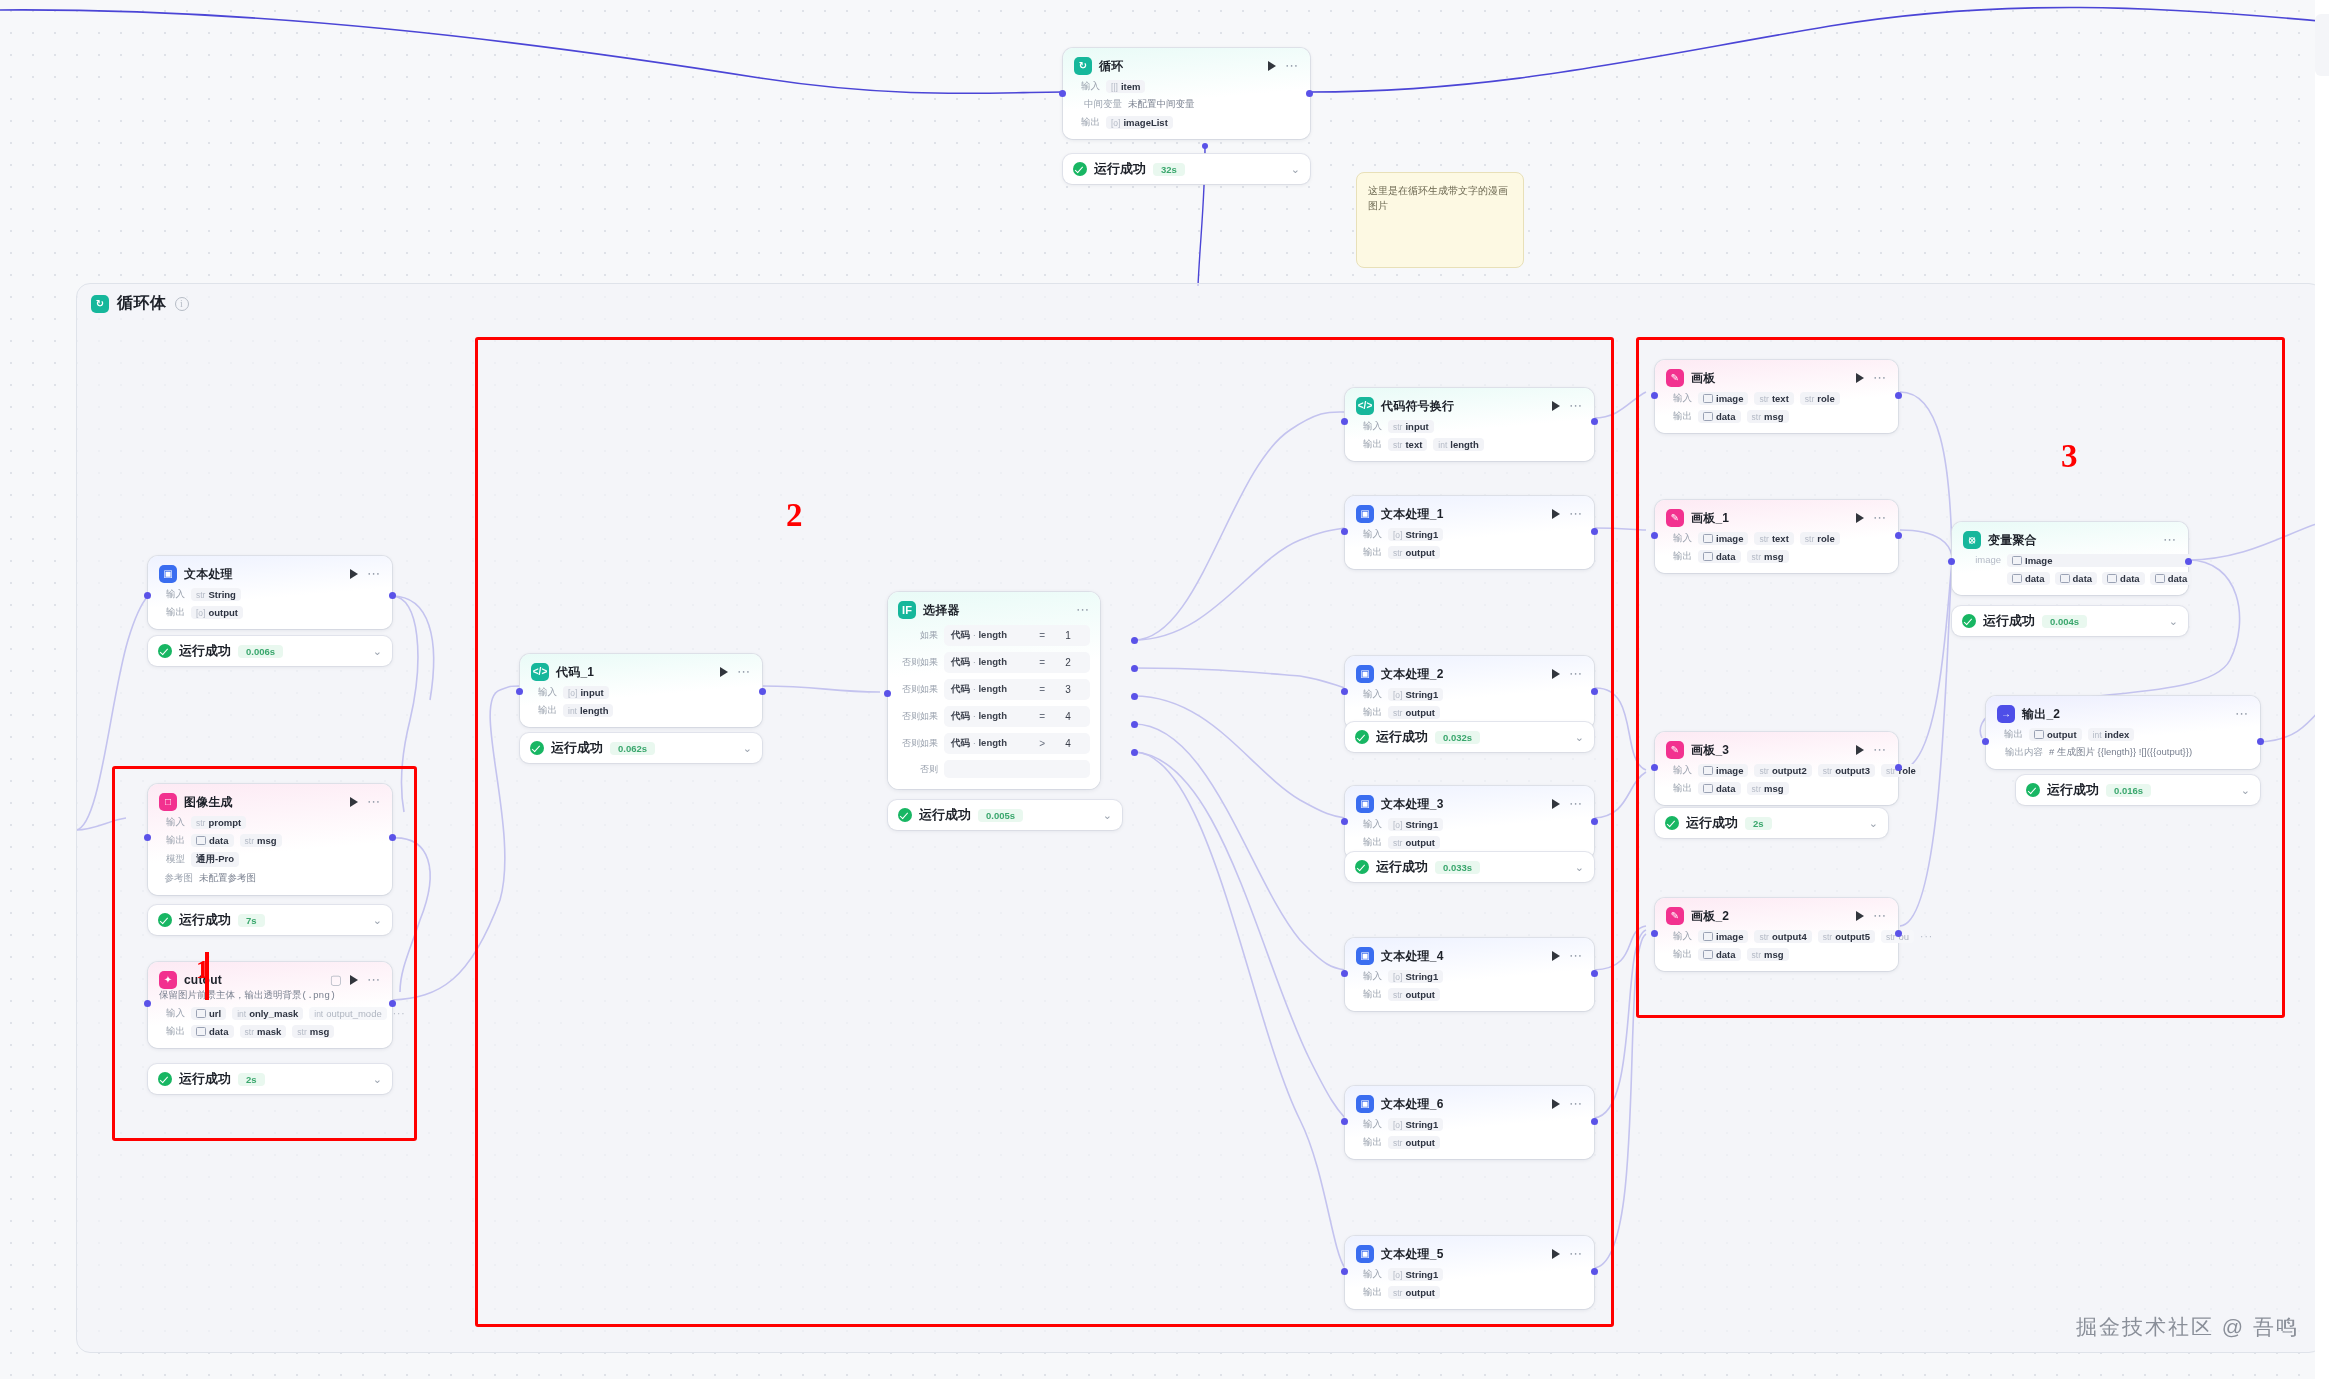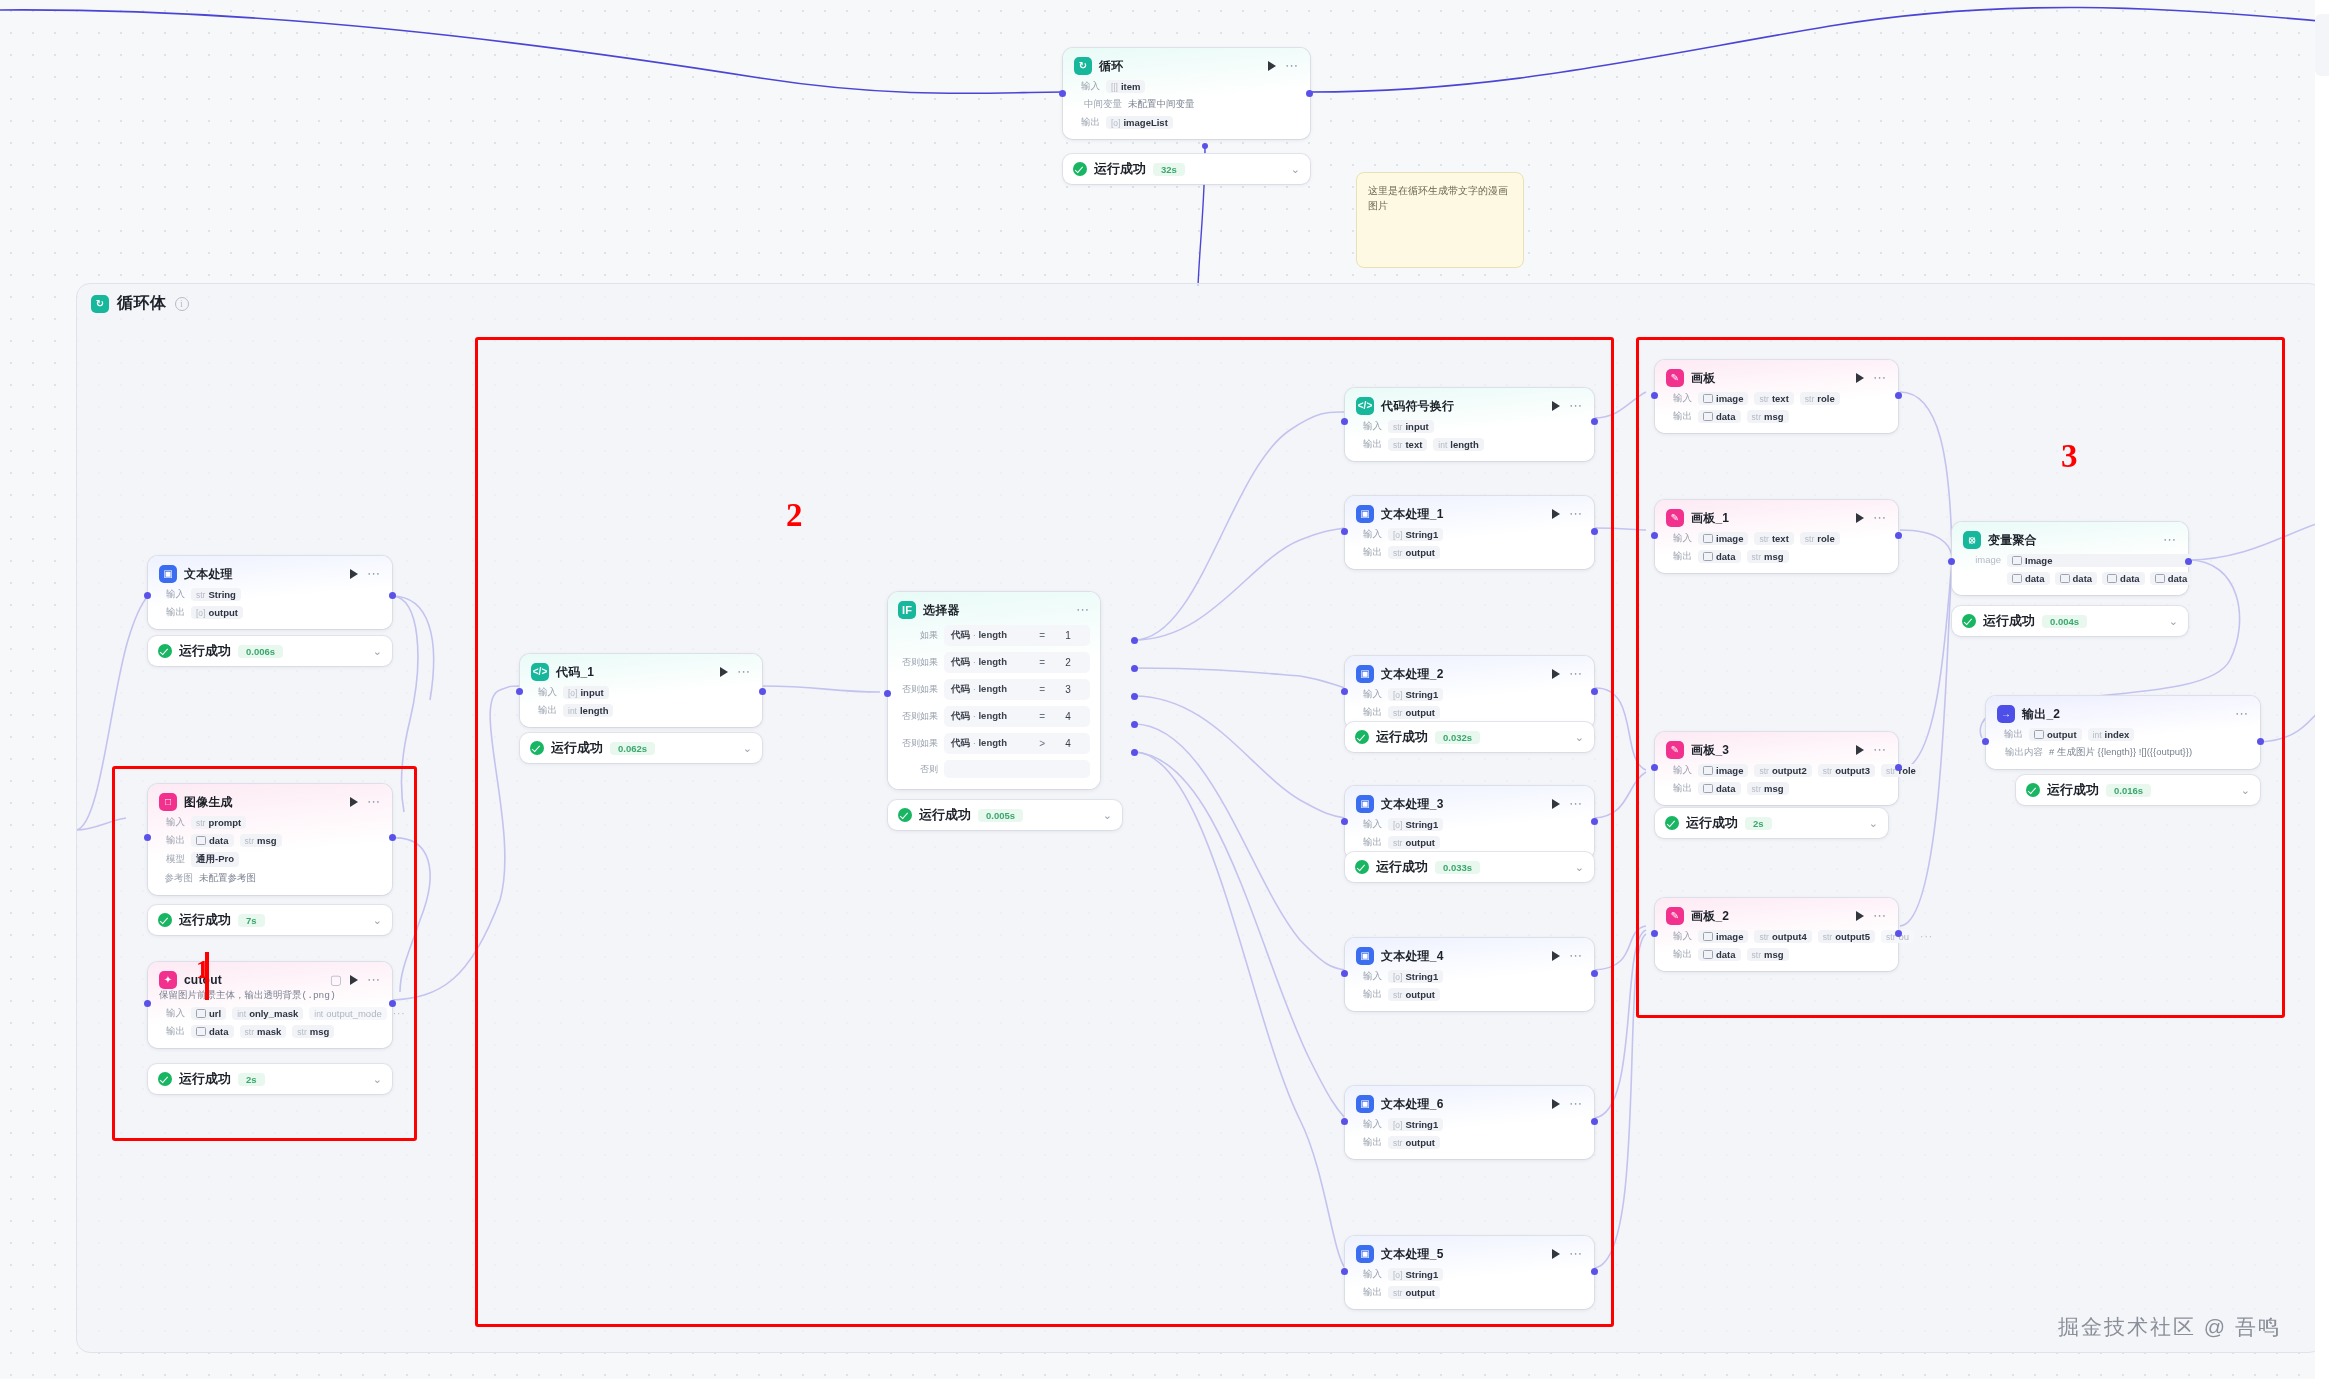--- a/index.html
+++ b/index.html
@@ -144,21 +144,21 @@
   }
   .note-text { font-size:10px; color:#6b6750; line-height:1.5; }
 
   
   .redbox { position:absolute; border:3.5px solid #ff0000; border-radius:3px; z-index:20; pointer-events:none;}
   .rednum { position:absolute; color:#ff0000; font-size:33px; font-weight:700; z-index:21; font-family:"Liberation Serif", serif;}
   .redline { position:absolute; background:#ff0000; z-index:21; }
 
   
   .watermark {
-    position:absolute; right:48px; bottom:38px; z-index:30;
+    position:absolute; right:30px; bottom:38px; z-index:30;
     font-size:21px; color:#8a8f99; letter-spacing:2px;
   }
   
   .edge-strip { position:absolute; right:0; top:0; width:14px; height:1379px; background:#ffffff; z-index:25;}
   .edge-card { position:absolute; right:0; top:14px; width:14px; height:62px; background:#f4f5f8; border-radius:6px 0 0 6px; z-index:26;}
 </style>
 </head>
 <body>
 
 <div id="canvas">

